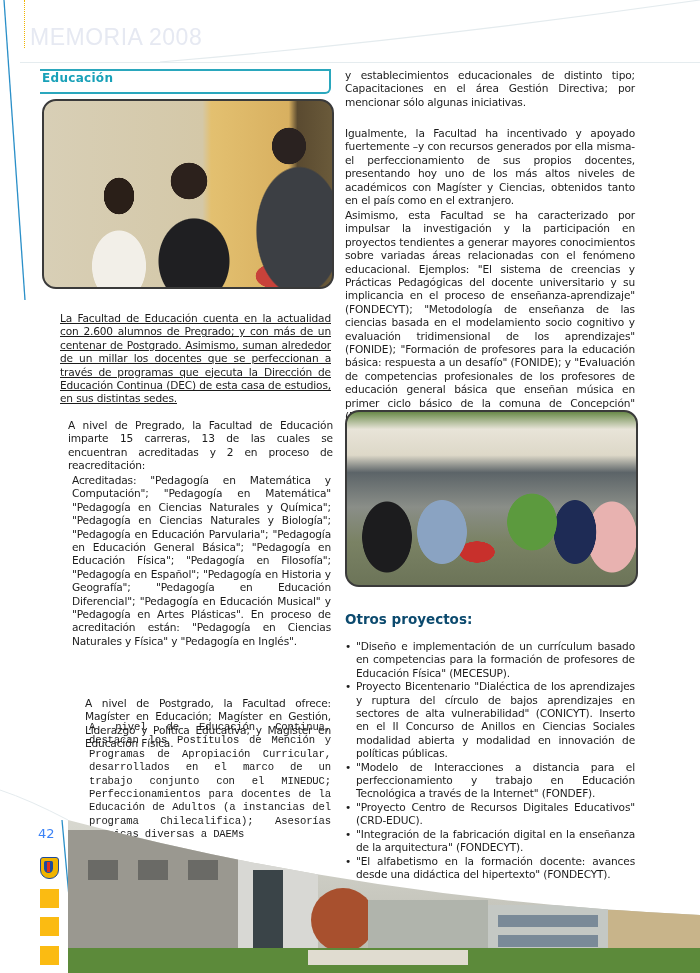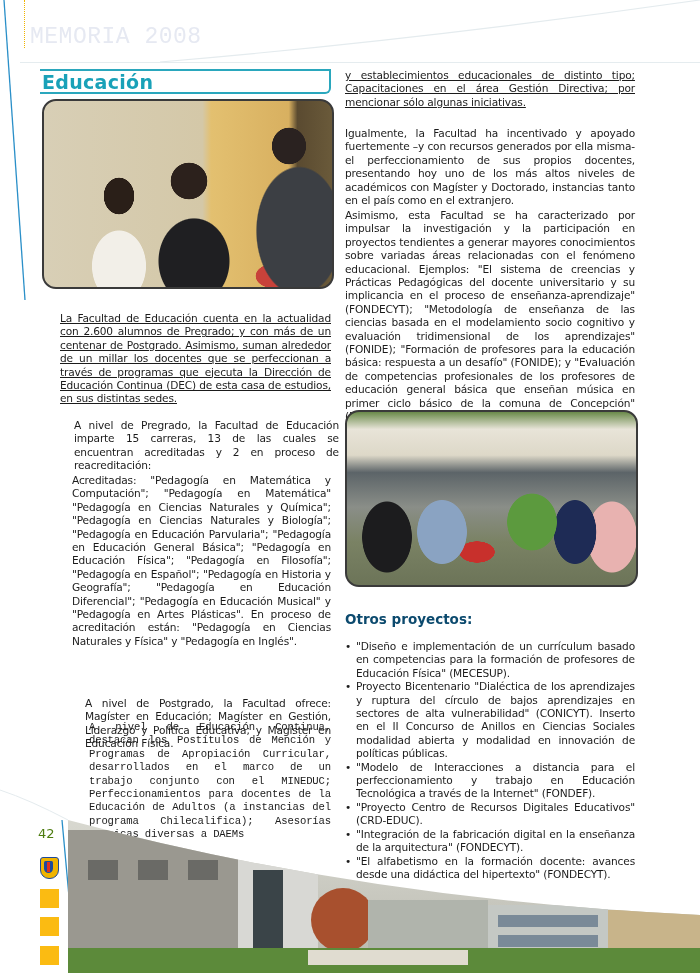--- a/index.html
+++ b/index.html
@@ -2,29 +2,29 @@
 <html><head>
 <meta charset="utf-8">
 <style>
   html, body { margin:0; padding:0; }
   body { width:700px; height:973px; position:relative; overflow:hidden; background:#ffffff;
          font-family:"DejaVu Sans", sans-serif; color:#1a1a1a; }
   .abs { position:absolute; }
   .txt { font-size:10.6px; line-height:13.4px; text-align:justify; color:#1b1b1b; letter-spacing:-0.15px; }
 
   
-  #header-title { left:30px; top:24px; font-size:23px; color:#e6e9f2; letter-spacing:0.5px; font-family:Liberation Mono, monospace; }
+  #header-title { left:30px; top:24px; font-size:23px; color:#e6e9f2; letter-spacing:0.5px; font-family:Liberation Sans, sans-serif; }
   #dotted-line { left:24px; top:0; width:0; height:48px; border-left:1px dotted #f0b400; }
   #header-rule { left:20px; top:62px; width:680px; height:1px; background:#e5ecef; }
 
   
   #section-title-box { left:40px; top:69px; width:289px; height:21px;
      border-top:2px solid #2aa7bd; border-bottom:2px solid #2aa7bd; border-right:2px solid #2aa7bd;
      border-radius:0 0 6px 0; }
-  #section-title { left:42px; top:71px; font-size:19px; font-weight:bold; color:#19a1b8; letter-spacing:0.3px; }
+  #section-title { left:42px; top:71px; font-size:12px; font-weight:bold; color:#19a1b8; letter-spacing:0.3px; }
 
   
   .photo { border:2px solid #3a3a3a; border-radius:14px; overflow:hidden; }
   #photo-classroom { left:42px; top:99px; width:288px; height:186px;
      background:
        radial-gradient(ellipse 28px 30px at 245px 45px, #2a2220 60%, transparent 62%),
        radial-gradient(ellipse 60px 90px at 255px 130px, #3c3f44 70%, transparent 72%),
        radial-gradient(ellipse 30px 30px at 145px 80px, #2c211c 60%, transparent 62%),
        radial-gradient(ellipse 50px 60px at 150px 160px, #1f1f22 70%, transparent 72%),
        radial-gradient(ellipse 25px 30px at 75px 95px, #2a1f18 60%, transparent 62%),
@@ -36,38 +36,38 @@
        radial-gradient(ellipse 35px 50px at 40px 125px, #1c1c1e 70%, transparent 72%),
        radial-gradient(ellipse 35px 45px at 95px 120px, #8aa3c2 70%, transparent 72%),
        radial-gradient(ellipse 35px 40px at 185px 110px, #5c9a3e 70%, transparent 72%),
        radial-gradient(ellipse 30px 45px at 228px 120px, #1e2b55 70%, transparent 72%),
        radial-gradient(ellipse 35px 50px at 265px 125px, #e8b2b0 70%, transparent 72%),
        radial-gradient(ellipse 25px 15px at 130px 140px, #c8302c 70%, transparent 72%),
        linear-gradient(180deg, #6a8a4a 0%, #e8e4d8 10%, #ddd8c8 25%, #5c6468 35%, #8a8e88 55%, #7a8264 75%, #6c7458 100%); }
 
   
   #p1 { left:60px; top:312px; width:271px;text-decoration:underline; }
-  #p2 { left:74px; top:419px; width:265px; }
+  #p2 { left:68px; top:419px; width:265px; }
   #p3 { left:72px; top:474px; width:259px; }
   #p4 { left:85px; top:653px; width:246px;margin-top:44px; }
   #p5 { left:89px; top:721px; width:242px;font-family:Liberation Mono, monospace; }
 
   
-  #r1 { left:345px; top:69px; width:290px;text-decoration:underline; }
+  #r1 { left:345px; top:69px; width:290px; }
   #r2 { left:345px; top:127px; width:290px; }
   #r3 { left:345px; top:209px; width:290px; }
 
   #otros-title { left:345px; top:611px; font-size:13.5px; font-weight:bold; color:#0c4a6e; }
   #otros-list { left:345px; top:640px; width:290px; margin:0; padding:0; list-style:none; }
   #otros-list li { position:relative; padding-left:11px; }
   #otros-list li::before { content:"•"; position:absolute; left:0; top:0; }
 
   
   #blue-line { left:0; top:0; width:700px; height:973px; pointer-events:none; }
-  #page-number { left:38px; top:826px; font-size:13px; color:#4d7c0f; }
+  #page-number { left:38px; top:826px; font-size:13px; color:#3b82f6; }
   #crest { left:40px; top:857px; width:17px; height:20px; background:#f0b400;
       border-radius:3px 3px 9px 9px; border:1px solid #1d4a9c; }
   #crest-inner { left:44px; top:861px; width:9px; height:12px; background:#1d4a9c; border-radius:2px 2px 6px 6px; }
   #crest-mark { left:47px; top:862px; width:3px; height:10px; background:#e03020; }
   .sq { width:19px; height:19px; background:#fbbb12; left:40px; }
   #sq1 { top:889px; } #sq2 { top:917px; } #sq3 { top:946px; }
 
   
   #banner { left:68px; top:820px; width:632px; height:153px; }
 </style>
@@ -90,21 +90,21 @@
 
 <div id="photo-classroom" class="abs photo"></div>
 
 <div id="p1" class="abs txt">La Facultad de Educación cuenta en la actualidad con 2.600 alumnos de Pregrado; y con más de un centenar de Postgrado. Asimismo, suman alrededor de un millar los docentes que se perfeccionan a través de programas que ejecuta la Dirección de Educación Continua (DEC) de esta casa de estudios, en sus distintas sedes.</div>
 <div id="p2" class="abs txt">A nivel de Pregrado, la Facultad de Educación imparte 15 carreras, 13 de las cuales se encuentran acreditadas y 2 en proceso de reacreditación:</div>
 <div id="p3" class="abs txt">Acreditadas: "Pedagogía en Matemática y Computación"; "Pedagogía en Matemática" "Pedagogía en Ciencias Naturales y Química"; "Pedagogía en Ciencias Naturales y Biología"; "Pedagogía en Educación Parvularia"; "Pedagogía en Educación General Básica"; "Pedagogía en Educación Física"; "Pedagogía en Filosofía"; "Pedagogía en Español"; "Pedagogía en Historia y Geografía"; "Pedagogía en Educación Diferencial"; "Pedagogía en Educación Musical" y "Pedagogía en Artes Plásticas". En proceso de acreditación están: "Pedagogía en Ciencias Naturales y Física" y "Pedagogía en Inglés".</div>
 <div id="p4" class="abs txt">A nivel de Postgrado, la Facultad ofrece: Magíster en Educación; Magíster en Gestión, Liderazgo y Política Educativa; y Magíster en Educación Física.</div>
 <div id="p5" class="abs txt">A nivel de Educación Continua, destacan los Postítulos de Mención y Programas de Apropiación Curricular, desarrollados en el marco de un trabajo conjunto con el MINEDUC; Perfeccionamientos para docentes de la Educación de Adultos (a instancias del programa Chilecalifica); Asesorías Técnicas diversas a DAEMs</div>
 
 <div id="r1" class="abs txt">y establecimientos educacionales de distinto tipo; Capacitaciones en el área Gestión Directiva; por mencionar sólo algunas iniciativas.</div>
-<div id="r2" class="abs txt">Igualmente, la Facultad ha incentivado y apoyado fuertemente –y con recursos generados por ella misma- el perfeccionamiento de sus propios docentes, presentando hoy uno de los más altos niveles de académicos con Magíster y Doctorado, instancias tanto en el país como en el extranjero.</div>
+<div id="r2" class="abs txt">Igualmente, la Facultad ha incentivado y apoyado fuertemente –y con recursos generados por ella misma- el perfeccionamiento de sus propios docentes, presentando hoy uno de los más altos niveles de académicos con Magíster y Ciencias, obtenidos tanto en el país como en el extranjero.</div>
 <div id="r3" class="abs txt">Asimismo, esta Facultad se ha caracterizado por impulsar la investigación y la participación en proyectos tendientes a generar mayores conocimientos sobre variadas áreas relacionadas con el fenómeno educacional. Ejemplos: "El sistema de creencias y Prácticas Pedagógicas del docente universitario y su implicancia en el proceso de enseñanza-aprendizaje" (FONDECYT); "Metodología de enseñanza de las ciencias basada en el modelamiento socio cognitivo y evaluación tridimensional de los aprendizajes" (FONIDE); "Formación de profesores para la educación básica: respuesta a un desafío" (FONIDE); y "Evaluación de competencias profesionales de los profesores de educación general básica que enseñan música en primer ciclo básico de la comuna de Concepción" (DIUC).</div>
 
 <div id="photo-students" class="abs photo"></div>
 
 <div id="otros-title" class="abs">Otros proyectos:</div>
 <ul id="otros-list" class="abs txt">
   <li>"Diseño e implementación de un currículum basado en competencias para la formación de profesores de Educación Física" (MECESUP).</li>
   <li>Proyecto Bicentenario "Dialéctica de los aprendizajes y ruptura del círculo de bajos aprendizajes en sectores de alta vulnerabilidad" (CONICYT). Inserto en el II Concurso de Anillos en Ciencias Sociales modalidad abierta y modalidad en innovación de políticas públicas.</li>
   <li>"Modelo de Interacciones a distancia para el perfeccionamiento y trabajo en Educación Tecnológica a través de la Internet" (FONDEF).</li>
   <li>"Proyecto Centro de Recursos Digitales Educativos" (CRD-EDUC).</li>

